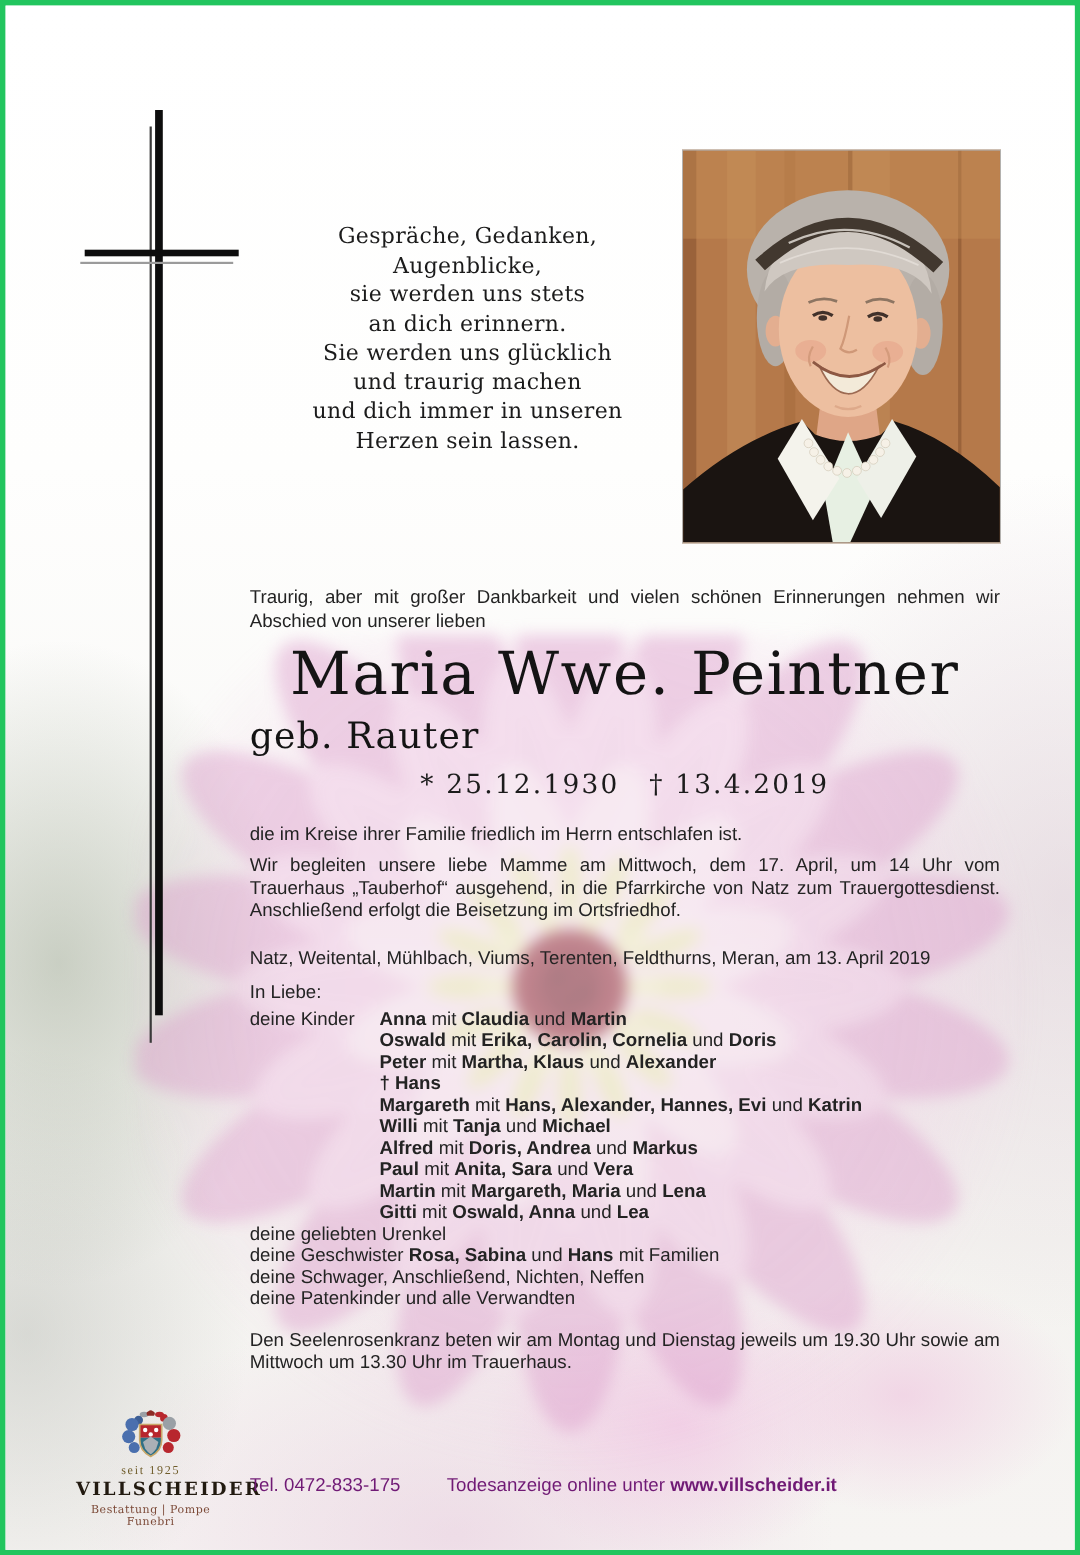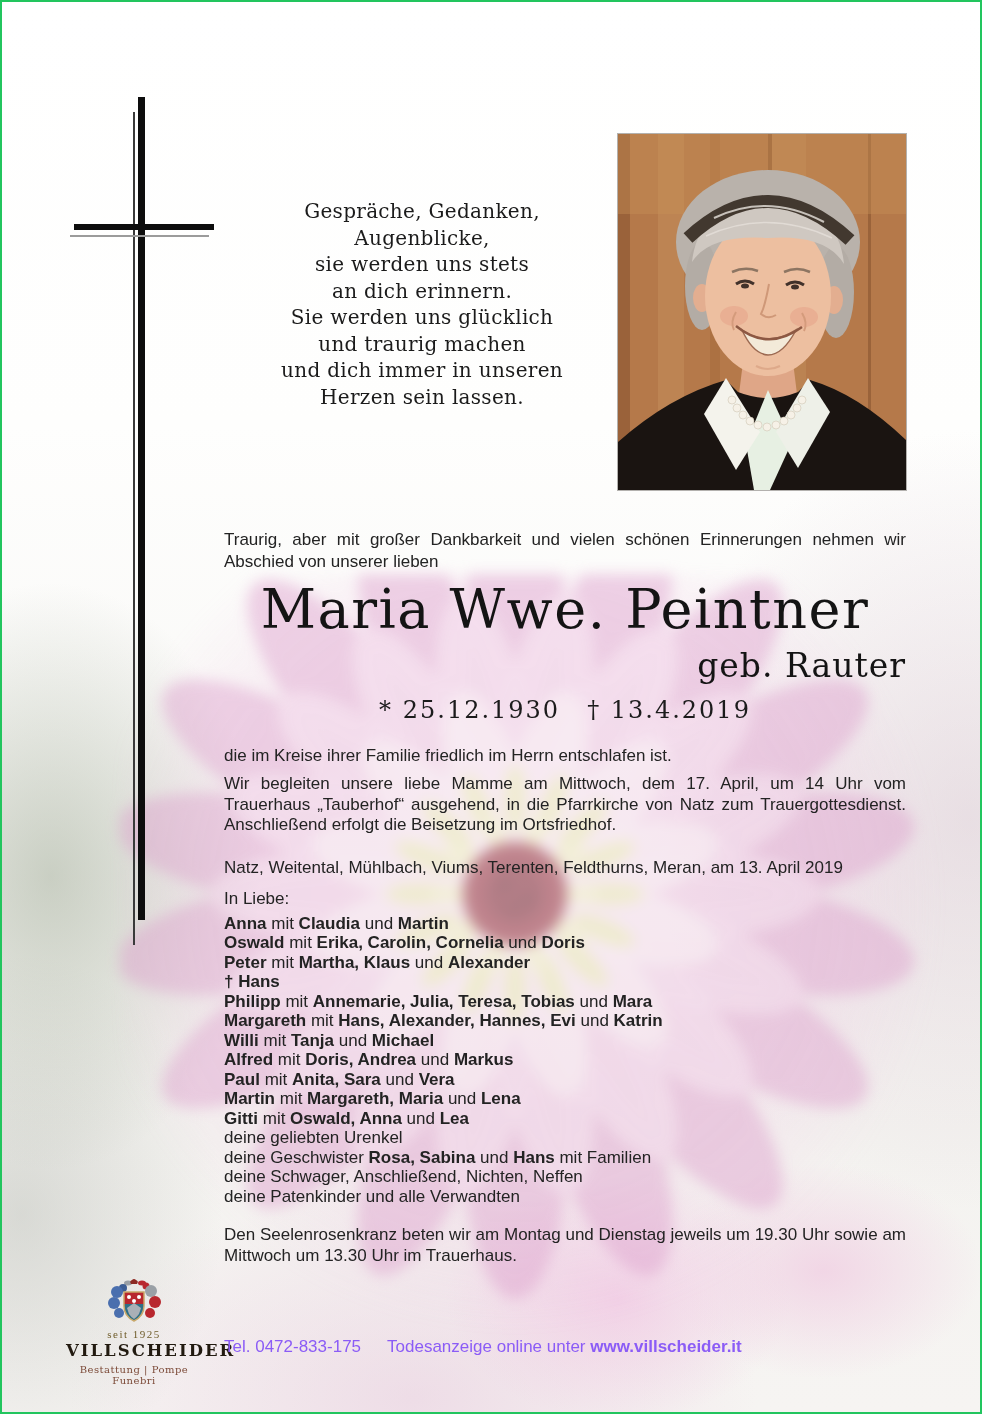--- a/index.html
+++ b/index.html
@@ -1,17 +1,17 @@
 <!DOCTYPE html>
 <html><head>
 <meta charset="utf-8">
 <style>
   html,body{margin:0;padding:0;background:#ffffff;}
   .page{position:relative;width:982px;height:1414px;margin:0 auto;background:#fff;
-        border:2px solid #22c55e;box-sizing:border-box;overflow:hidden;
+        border:5px solid #22c55e;box-sizing:border-box;overflow:hidden;
         font-family:"Liberation Sans",sans-serif;color:#222;}
   
   .bg{position:absolute;inset:0;
     background:
       radial-gradient(300px 420px at 5% 62%, rgba(151,163,141,.48), rgba(151,163,141,0) 70%),
       radial-gradient(280px 360px at 2% 86%, rgba(173,178,170,.40), rgba(173,178,170,0) 72%),
       radial-gradient(240px 170px at 63% 92%, rgba(241,199,227,.75), rgba(241,199,227,0) 72%),
       radial-gradient(220px 150px at 84% 90%, rgba(238,190,220,.55), rgba(238,190,220,0) 72%),
       radial-gradient(420px 520px at 99% 58%, rgba(206,181,197,.38), rgba(206,181,197,0) 75%),
       radial-gradient(460px 280px at 42% 99%, rgba(228,192,217,.45), rgba(228,192,217,0) 75%),
@@ -35,41 +35,41 @@
   .photo{position:absolute;left:615px;top:131px;width:288px;height:356px;
          border:1px solid #b3b1ae;background:#b5794a;}
   .photo svg{display:block;}
   
   .content{position:absolute;left:222px;top:527px;width:682px;font-size:17px;line-height:21px;color:#232323;}
   .content p{margin:0;}
   .intro{text-align:justify;line-height:22px;}
   h1{margin:14px 0 0;font-family:"DejaVu Serif",serif;font-weight:400;font-size:54px;
      line-height:46px;text-align:center;letter-spacing:1.5px;color:#141414;}
   h2{margin:14px 0 0;font-family:"DejaVu Serif",serif;font-weight:400;font-size:33px;
-     line-height:38px;text-align:right;letter-spacing:1px;color:#141414;}
+     line-height:38px;text-align:left;letter-spacing:1px;color:#141414;}
   .dates{margin-top:10px;display:flex;justify-content:center;gap:27px;
          font-family:"DejaVu Serif",serif;font-size:24px;line-height:30px;
          letter-spacing:2px;color:#1c1c1c;}
   .ent{margin-top:20px !important;}
   .funeral{margin-top:8px !important;text-align:justify;line-height:20.5px;}
   .places{margin-top:21px !important;white-space:nowrap;}
   .inlove{margin-top:10px !important;}
   .family{margin-top:5px;display:flex;}
   .family-label{width:118px;flex:none;line-height:19.5px;}
   .family-rows{flex:1;}
   .seg-row{line-height:19.5px;white-space:nowrap;}
   .b{font-weight:bold;}
   .rosary{margin-top:19px !important;text-align:justify;line-height:20.5px;}
   
   .logo{position:absolute;left:64px;top:1276px;width:136px;text-align:center;}
   .logo svg{display:block;margin:0 auto;}
   .seit{font-family:Liberation Serif, serif;font-size:11px;letter-spacing:1.5px;color:#6f5c2a;margin-top:2px;}
   .brand{font-family:"DejaVu Serif",serif;font-size:16.5px;font-weight:bold;letter-spacing:2px;color:#221a10;margin-top:1px;}
   .tagline{font-family:"DejaVu Serif",serif;font-size:10px;letter-spacing:.5px;color:#7c4a38;margin-top:4px;}
-  .contact{position:absolute;left:222px;top:1335px;display:flex;gap:26px;font-size:17px;color:#8b5cf6;}
+  .contact{position:absolute;left:222px;top:1335px;display:flex;gap:42px;font-size:17px;color:#701a75;}
   .site{font-weight:bold;}
 </style>
 </head>
 <body>
 
 <div class="page">
   <div class="bg"></div>
 
   <svg class="flower" viewBox="0 0 880 860" aria-hidden="true">
     <defs>
@@ -253,26 +253,26 @@
     <h2>geb. Rauter</h2>
     <div class="dates">
       <span>* 25.12.1930</span>
       <span>† 13.4.2019</span>
     </div>
     <p class="ent">die im Kreise ihrer Familie friedlich im Herrn entschlafen ist.</p>
     <p class="funeral">Wir begleiten unsere liebe Mamme am Mittwoch, dem 17. April, um 14 Uhr vom Trauerhaus „Tauberhof“ ausgehend, in die Pfarrkirche von Natz zum Trauergottesdienst. Anschließend erfolgt die Beisetzung im Ortsfriedhof.</p>
     <p class="places">Natz, Weitental, Mühlbach, Viums, Terenten, Feldthurns, Meran, am 13. April 2019</p>
     <p class="inlove">In Liebe:</p>
     <div class="family">
+      <div class="family-label">deine Kinder</div>
       <div class="family-rows">
           <div class="seg-row"><span class="b">Anna</span><span> mit </span><span class="b">Claudia</span><span> und </span><span class="b">Martin</span></div>
           <div class="seg-row"><span class="b">Oswald</span><span> mit </span><span class="b">Erika, Carolin, Cornelia</span><span> und </span><span class="b">Doris</span></div>
           <div class="seg-row"><span class="b">Peter</span><span> mit </span><span class="b">Martha, Klaus</span><span> und </span><span class="b">Alexander</span></div>
           <div class="seg-row"><span class="b">† Hans</span></div>
-          <div class="seg-row"><span class="b">Philipp</span><span> mit </span><span class="b">Annemarie, Julia, Teresa, Tobias</span><span> und </span><span class="b">Mara</span></div>
           <div class="seg-row"><span class="b">Margareth</span><span> mit </span><span class="b">Hans, Alexander, Hannes, Evi</span><span> und </span><span class="b">Katrin</span></div>
           <div class="seg-row"><span class="b">Willi</span><span> mit </span><span class="b">Tanja</span><span> und </span><span class="b">Michael</span></div>
           <div class="seg-row"><span class="b">Alfred</span><span> mit </span><span class="b">Doris, Andrea</span><span> und </span><span class="b">Markus</span></div>
           <div class="seg-row"><span class="b">Paul</span><span> mit </span><span class="b">Anita, Sara</span><span> und </span><span class="b">Vera</span></div>
           <div class="seg-row"><span class="b">Martin</span><span> mit </span><span class="b">Margareth, Maria</span><span> und </span><span class="b">Lena</span></div>
           <div class="seg-row"><span class="b">Gitti</span><span> mit </span><span class="b">Oswald, Anna</span><span> und </span><span class="b">Lea</span></div>
         </div>
     </div>
     <div class="closing">
         <div class="seg-row"><span>deine geliebten Urenkel</span></div>

